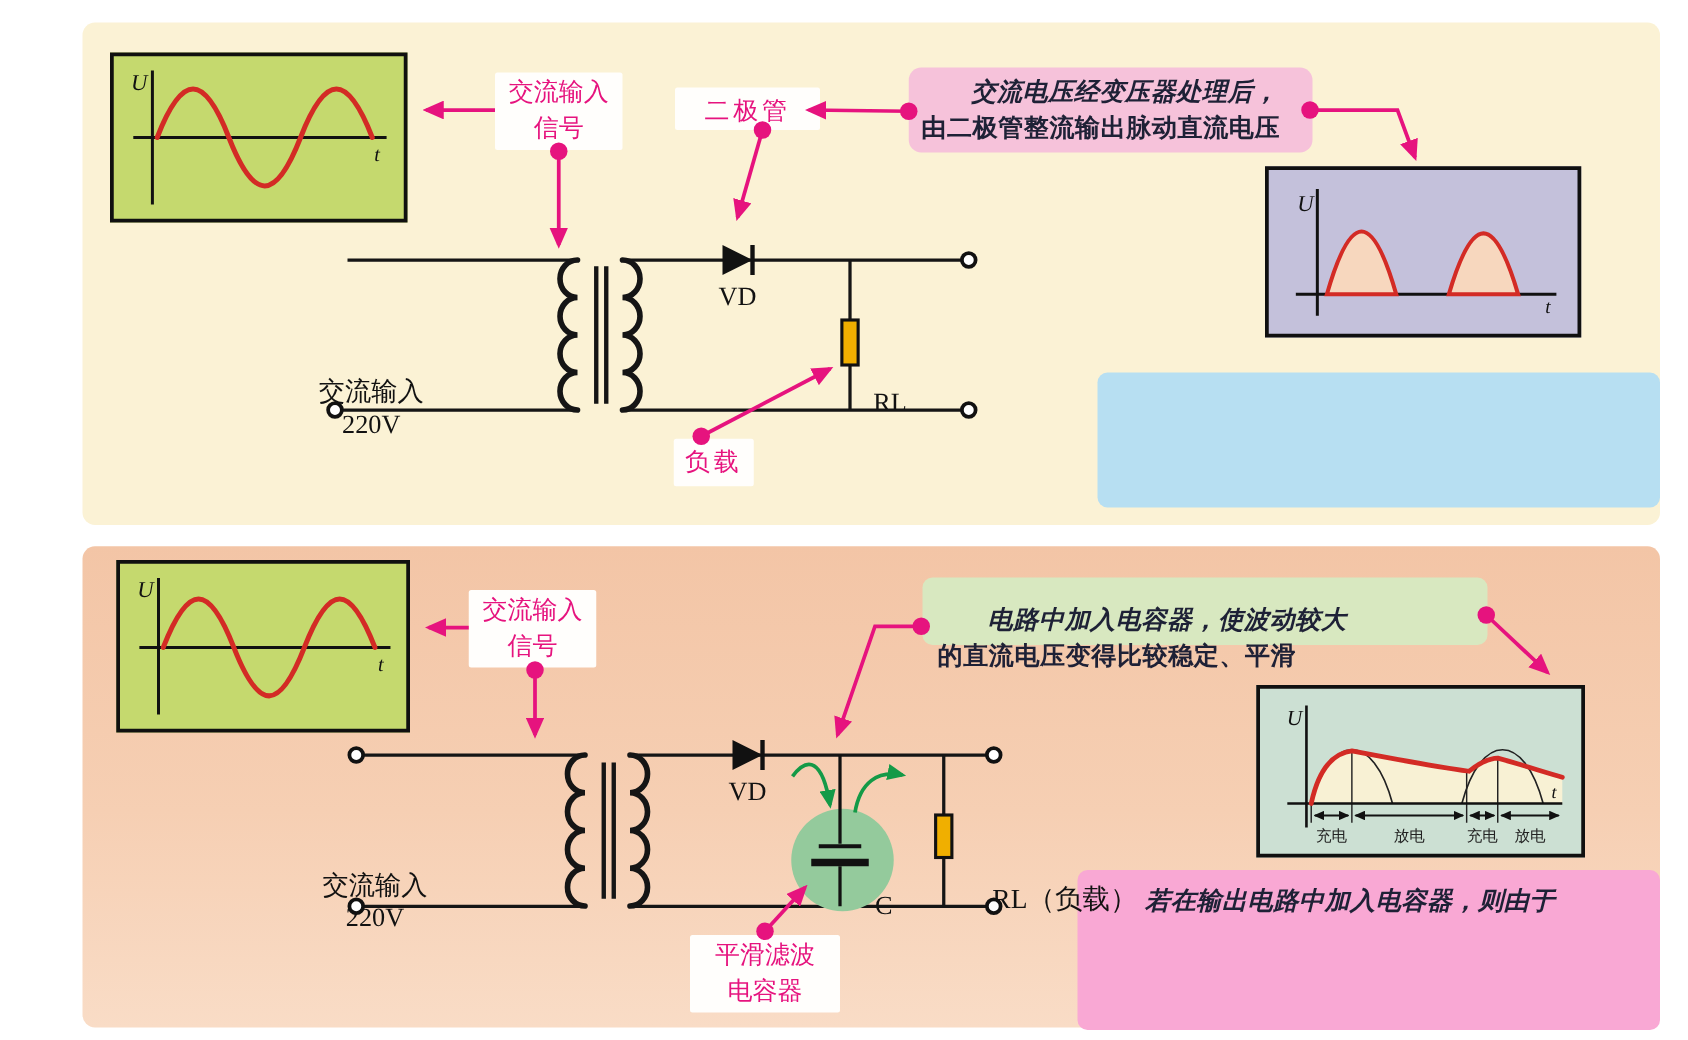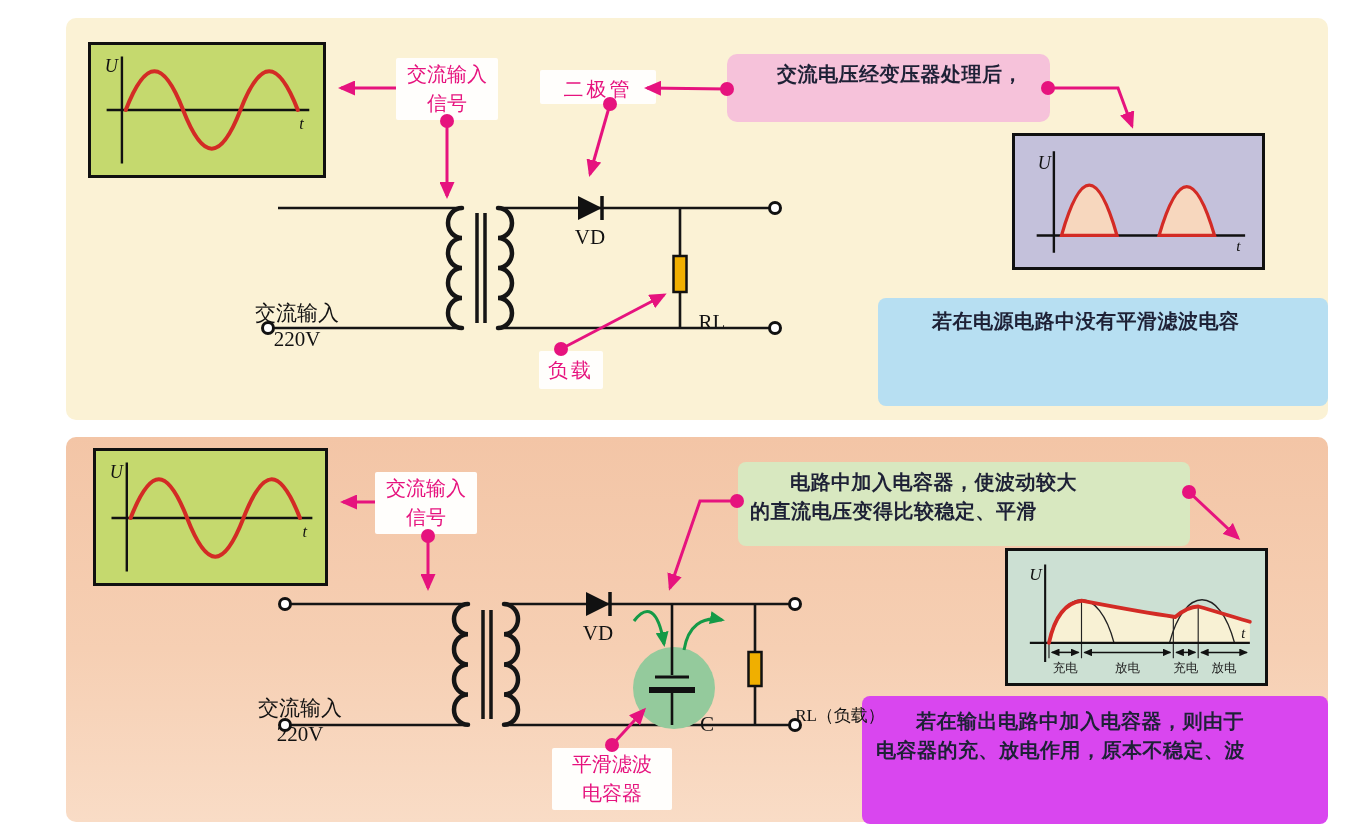--- a/index.html
+++ b/index.html
@@ -10,28 +10,28 @@
   .panel-bottom{left:66px;top:437px;width:1262px;height:385px;
         background:linear-gradient(180deg,#F3C5A6 0%,#F6CFB3 55%,#F9DCC6 100%);}
   .wavebox{position:absolute;box-sizing:border-box;border:3.5px solid #101010;}
   .wavebox svg{display:block;width:100%;height:100%;}
   .box-signal1{left:88px;top:42px;width:238px;height:136px;background:#C5D96E;}
   .box-signal2{left:93px;top:448px;width:235px;height:138px;background:#C5D96E;}
   .box-rect{left:1012px;top:133px;width:253px;height:137px;background:#C4C1DB;}
   .box-filt{left:1005px;top:548px;width:263px;height:138px;background:#CCE0D3;}
   .note{position:absolute;box-sizing:border-box;color:#1E2136;font-size:20px;
         line-height:1.46;font-weight:600;letter-spacing:.5px;}
-  .note .ln:first-child{text-indent:2em;}
+  .note .ln:first-child{text-indent:2em;font-style:italic;}
   .note-pink{left:727px;top:54px;width:323px;height:68px;background:#F6C2DA;
         border-radius:10px;padding:6px 10px;}
   .note-blue{left:878px;top:298px;width:450px;height:108px;background:#B7DFF2;
         border-radius:8px;padding:9px 14px;}
-  .note-green{left:738px;top:462px;width:452px;height:84px;background:#D8E8C0;
-        border-radius:8px;padding:6px 12px;}
-  .note-purple{left:862px;top:696px;width:466px;height:128px;background:#d946ef;
+  .note-green{left:738px;top:462px;width:452px;height:54px;background:#D8E8C0;
+        border-radius:8px;padding:20px 12px;}
+  .note-purple{left:862px;top:696px;width:466px;height:128px;background:#f9a8d4;
         border-radius:8px;padding:11px 14px;}
   .maglabel{position:absolute;box-sizing:border-box;background:#FFFEFC;color:#E6137E;
         font-size:20px;line-height:1.45;text-align:center;border-radius:2px;
         display:flex;flex-direction:column;justify-content:center;}
   .lab-signal1{left:396px;top:58px;width:102px;height:62px;}
   .lab-diode{left:540px;top:70px;width:116px;height:34px;letter-spacing:3px;justify-content:flex-end;}
   .lab-load{left:539px;top:351px;width:64px;height:38px;letter-spacing:3px;justify-content:center;}
   .lab-signal2{left:375px;top:472px;width:102px;height:62px;}
   .lab-cap{left:552px;top:748px;width:120px;height:62px;}
   .ctext{position:absolute;color:#121212;font-family:"Liberation Serif",serif;
@@ -102,31 +102,30 @@
       <text class="seg-lab" x="122" y="127" font-size="13" text-anchor="middle">放电</text>
       <text class="seg-lab" x="183" y="127" font-size="13" text-anchor="middle">充电</text>
       <text class="seg-lab" x="223" y="127" font-size="13" text-anchor="middle">放电</text>
       <text class="axis-lab" x="26" y="30" font-size="18" text-anchor="middle">U</text>
       <text class="axis-lab" x="243" y="91" font-size="15" text-anchor="middle">t</text>
     </svg>
   </div>
 
   <div class="note note-pink">
     <div class="ln">交流电压经变压器处理后，</div>
+    <div class="ln">由二极管整流输出脉动直流电压</div>
   </div>
   <div class="note note-blue">
-    <div class="ln">若在电源电路中没有平滑滤波电容</div>
   </div>
   <div class="note note-green">
     <div class="ln">电路中加入电容器，使波动较大</div>
     <div class="ln">的直流电压变得比较稳定、平滑</div>
   </div>
   <div class="note note-purple">
     <div class="ln">若在输出电路中加入电容器，则由于</div>
-    <div class="ln">电容器的充、放电作用，原本不稳定、波</div>
   </div>
 
   <div class="maglabel lab-signal1">
     <div>交流输入</div>
     <div>信号</div>
   </div>
   <div class="maglabel lab-diode">
     <div>二极管</div>
   </div>
   <div class="maglabel lab-load">
@@ -146,21 +145,21 @@
     <div>220V</div>
   </div>
   <div class="ctext" style="left:568px;top:177px;width:44px;">VD</div>
   <div class="ctext" style="left:692px;top:262px;width:40px;text-align:center;">RL</div>
   <div class="ctext" style="left:250px;top:648px;width:100px;">
     <div>交流输入</div>
     <div>220V</div>
   </div>
   <div class="ctext" style="left:576px;top:573px;width:44px;">VD</div>
   <div class="ctext" style="left:700px;top:664px;width:30px;text-align:left;">C</div>
-  <div class="ctext" style="left:770px;top:658px;width:140px;text-align:center;font-size:17px;">RL（负载）</div>
+  <div class="ctext" style="left:770px;top:658px;width:140px;text-align:right;font-size:22px;">RL（负载）</div>
 
   <svg class="overlay" width="1350" height="832" viewBox="0 0 1350 832">
     <defs>
       <marker id="am" markerUnits="userSpaceOnUse" markerWidth="17" markerHeight="15" refX="14" refY="7.5" orient="auto">
         <path d="M0 0 L17 7.5 L0 15 Z" fill="#E6137E"></path>
       </marker>
       <marker id="ag" markerUnits="userSpaceOnUse" markerWidth="15" markerHeight="13" refX="12" refY="6.5" orient="auto">
         <path d="M0 0 L15 6.5 L0 13 Z" fill="#149A47"></path>
       </marker>
     </defs>

